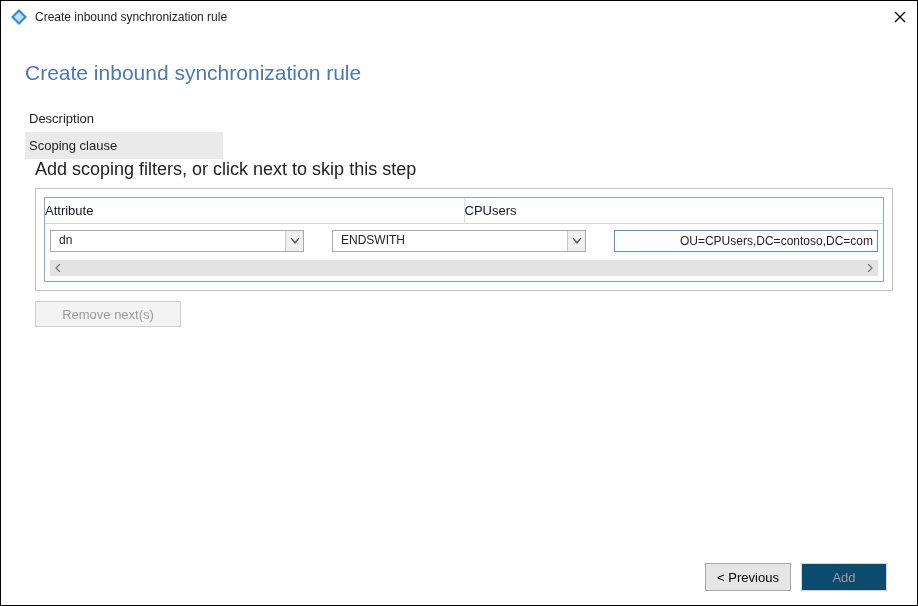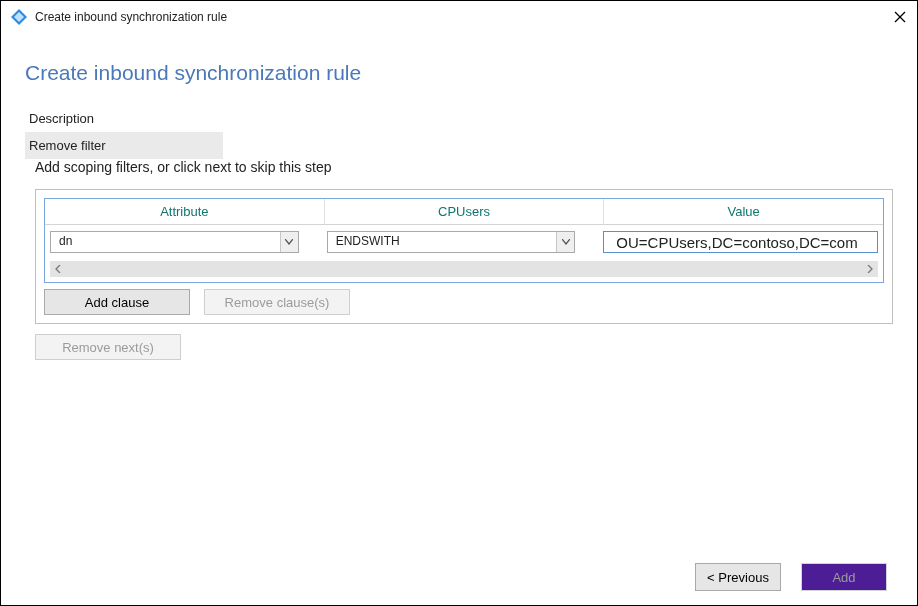--- a/index.html
+++ b/index.html
@@ -12,46 +12,46 @@
 
     .page-title { color: #4a78b8; font-size: 21px; font-weight: 400; padding: 28px 0 20px 24px; }
 
     .content { display: flex; padding: 0 24px; flex-direction: column; }
 
     .sidebar { width: 198px; flex-shrink: 0; }
     .sidebar-item { font-size: 13px; color: #222; padding: 6px 4px; cursor: pointer; }
     .sidebar-item.active { background: #eaeaea; }
 
     .main { flex: 1; padding-left: 10px; }
-    .instruction { font-size: 14px; color: #222; margin-bottom: 14px; }
+    .instruction { font-size: 18px; color: #222; margin-bottom: 8px; }
 
     .outer-box { border: 1px solid #bfbfbf; padding: 8px; }
     .inner-grid { border: 1px solid #7aa7e0; padding: 0; }
     .grid-head { display: flex; border-bottom: 1px solid #d4d4d4; }
-    .grid-head .col { flex: 1; text-align: center; font-size: 13px; color: #0f766e; padding: 5px 0; border-right: 1px solid #e2e2e2; background:#fff; }
+    .grid-head .col { flex: 1; font-size: 13px; color: #0f172a; padding: 5px 0; border-right: 1px solid #e2e2e2; background:#fff; }
     .grid-head .col:last-child { border-right: none; }
     .grid-row { display: flex; padding: 6px 5px 2px 5px; gap: 28px; }
     .select-wrap { position: relative; flex: 1; }
     .sel { width: 100%; height: 22px; background: #fff; border: 1px solid #a9a9a9; font-size: 12px; padding: 2px 20px 2px 8px; color: #222; }
     .sel-arrow { position: absolute; right: 1px; top: 1px; height: 20px; width: 18px; display:flex; align-items:center; justify-content:center; background:#efefef; border-left: 1px solid #c7c7c7; pointer-events:none; }
     .sel-arrow svg { width: 8px; height: 6px; }
-    .valinput { flex: 1; height: 22px; border: 1px solid #5b8fd4; font-size: 15px; padding: 2px 12px; color: #222; }
+    .valinput { flex: 1; height: 22px; border: 1px solid #5b8fd4; font-size: 12px; padding: 2px 4px; color: #222; text-align: right; }
 
     .scrollbar { display: flex; align-items: center; margin: 6px 5px 5px 5px; height: 16px; background: #e3e3e3; }
     .sb-btn { width: 16px; height: 16px; background: #e3e3e3; display:flex; align-items:center; justify-content:center; cursor:pointer; }
     .sb-track { flex: 1; height: 16px; background: #e3e3e3; }
 
     .btn-row { display: flex; gap: 14px; margin-top: 6px; }
     .btn { width: 146px; height: 26px; font-size: 13px; border: 1px solid #a9a9a9; background: #e6e6e6; cursor: pointer; display:flex; align-items:center; justify-content:center; }
     .btn.disabled { color: #9b9b9b; background: #f3f3f3; border-color:#cfcfcf; cursor: default; }
     .grp-row { display: flex; gap: 14px; margin-top: 10px; }
 
-    .footer { position: absolute; bottom: 14px; right: 30px; display: flex; gap: 20px; justify-content: space-between; }
+    .footer { position: absolute; bottom: 14px; right: 30px; display: flex; gap: 10px; justify-content: space-between; }
     .fbtn { width: 86px; height: 28px; font-size: 13px; border: 1px solid #a9a9a9; background: #e6e6e6; cursor: pointer; display:flex; align-items:center; justify-content:center; }
-    .fbtn.disabled { color: #9b9b9b; background: #4c1d95; border-color: #d3d3d3; cursor: default; }
+    .fbtn.disabled { color: #9b9b9b; background: #0c4a6e; border-color: #d3d3d3; cursor: default; }
   </style>
 </head>
 <body>
 
 <div class="titlebar">
   <span class="title-icon">
     <svg viewBox="0 0 16 16" width="16" height="16">
         <polygon points="8,0 16,8 8,16 0,8" fill="#2e8ce0"></polygon>
         <polygon points="8,3 13,8 8,13 3,8" fill="#bfe1ff"></polygon>
       </svg>
@@ -63,32 +63,31 @@
         <line x1="11" y1="1" x2="1" y2="11" stroke="#000" stroke-width="1.3"></line>
       </svg>
   </span>
 </div>
 
 <div class="page-title">Create inbound synchronization rule</div>
 
 <div class="content">
   <div class="sidebar">
     <div class="sidebar-item">Description</div>
-    <div class="sidebar-item active">Remove filter</div>
+    <div class="sidebar-item active">Scoping clause</div>
   </div>
 
   <div class="main">
     <div class="instruction">Add scoping filters, or click next to skip this step</div>
 
     <div class="outer-box">
       <div class="inner-grid">
         <div class="grid-head">
           <div class="col">Attribute</div>
           <div class="col">CPUsers</div>
-          <div class="col">Value</div>
         </div>
         <div class="grid-row">
           <div class="select-wrap">
             <div class="sel">dn</div>
             <span class="sel-arrow">
                 <svg viewBox="0 0 8 6">
                   <polyline points="0,0 4,5 8,0" fill="none" stroke="#555" stroke-width="1.3"></polyline>
                 </svg>
               </span>
           </div>
@@ -109,24 +108,20 @@
               </svg>
             </div>
           <div class="sb-track"></div>
           <div class="sb-btn">
               <svg width="6" height="8" viewBox="0 0 6 8">
                 <polyline points="1,0 5,4 1,8" fill="none" stroke="#777" stroke-width="1.3"></polyline>
               </svg>
             </div>
         </div>
       </div>
-      <div class="btn-row">
-        <div class="btn">Add clause</div>
-        <div class="btn disabled">Remove clause(s)</div>
-      </div>
     </div>
 
     <div class="grp-row">
       <div class="btn disabled">Remove next(s)</div>
     </div>
   </div>
 </div>
 
 <div class="footer">
   <div class="fbtn">&lt; Previous</div>

